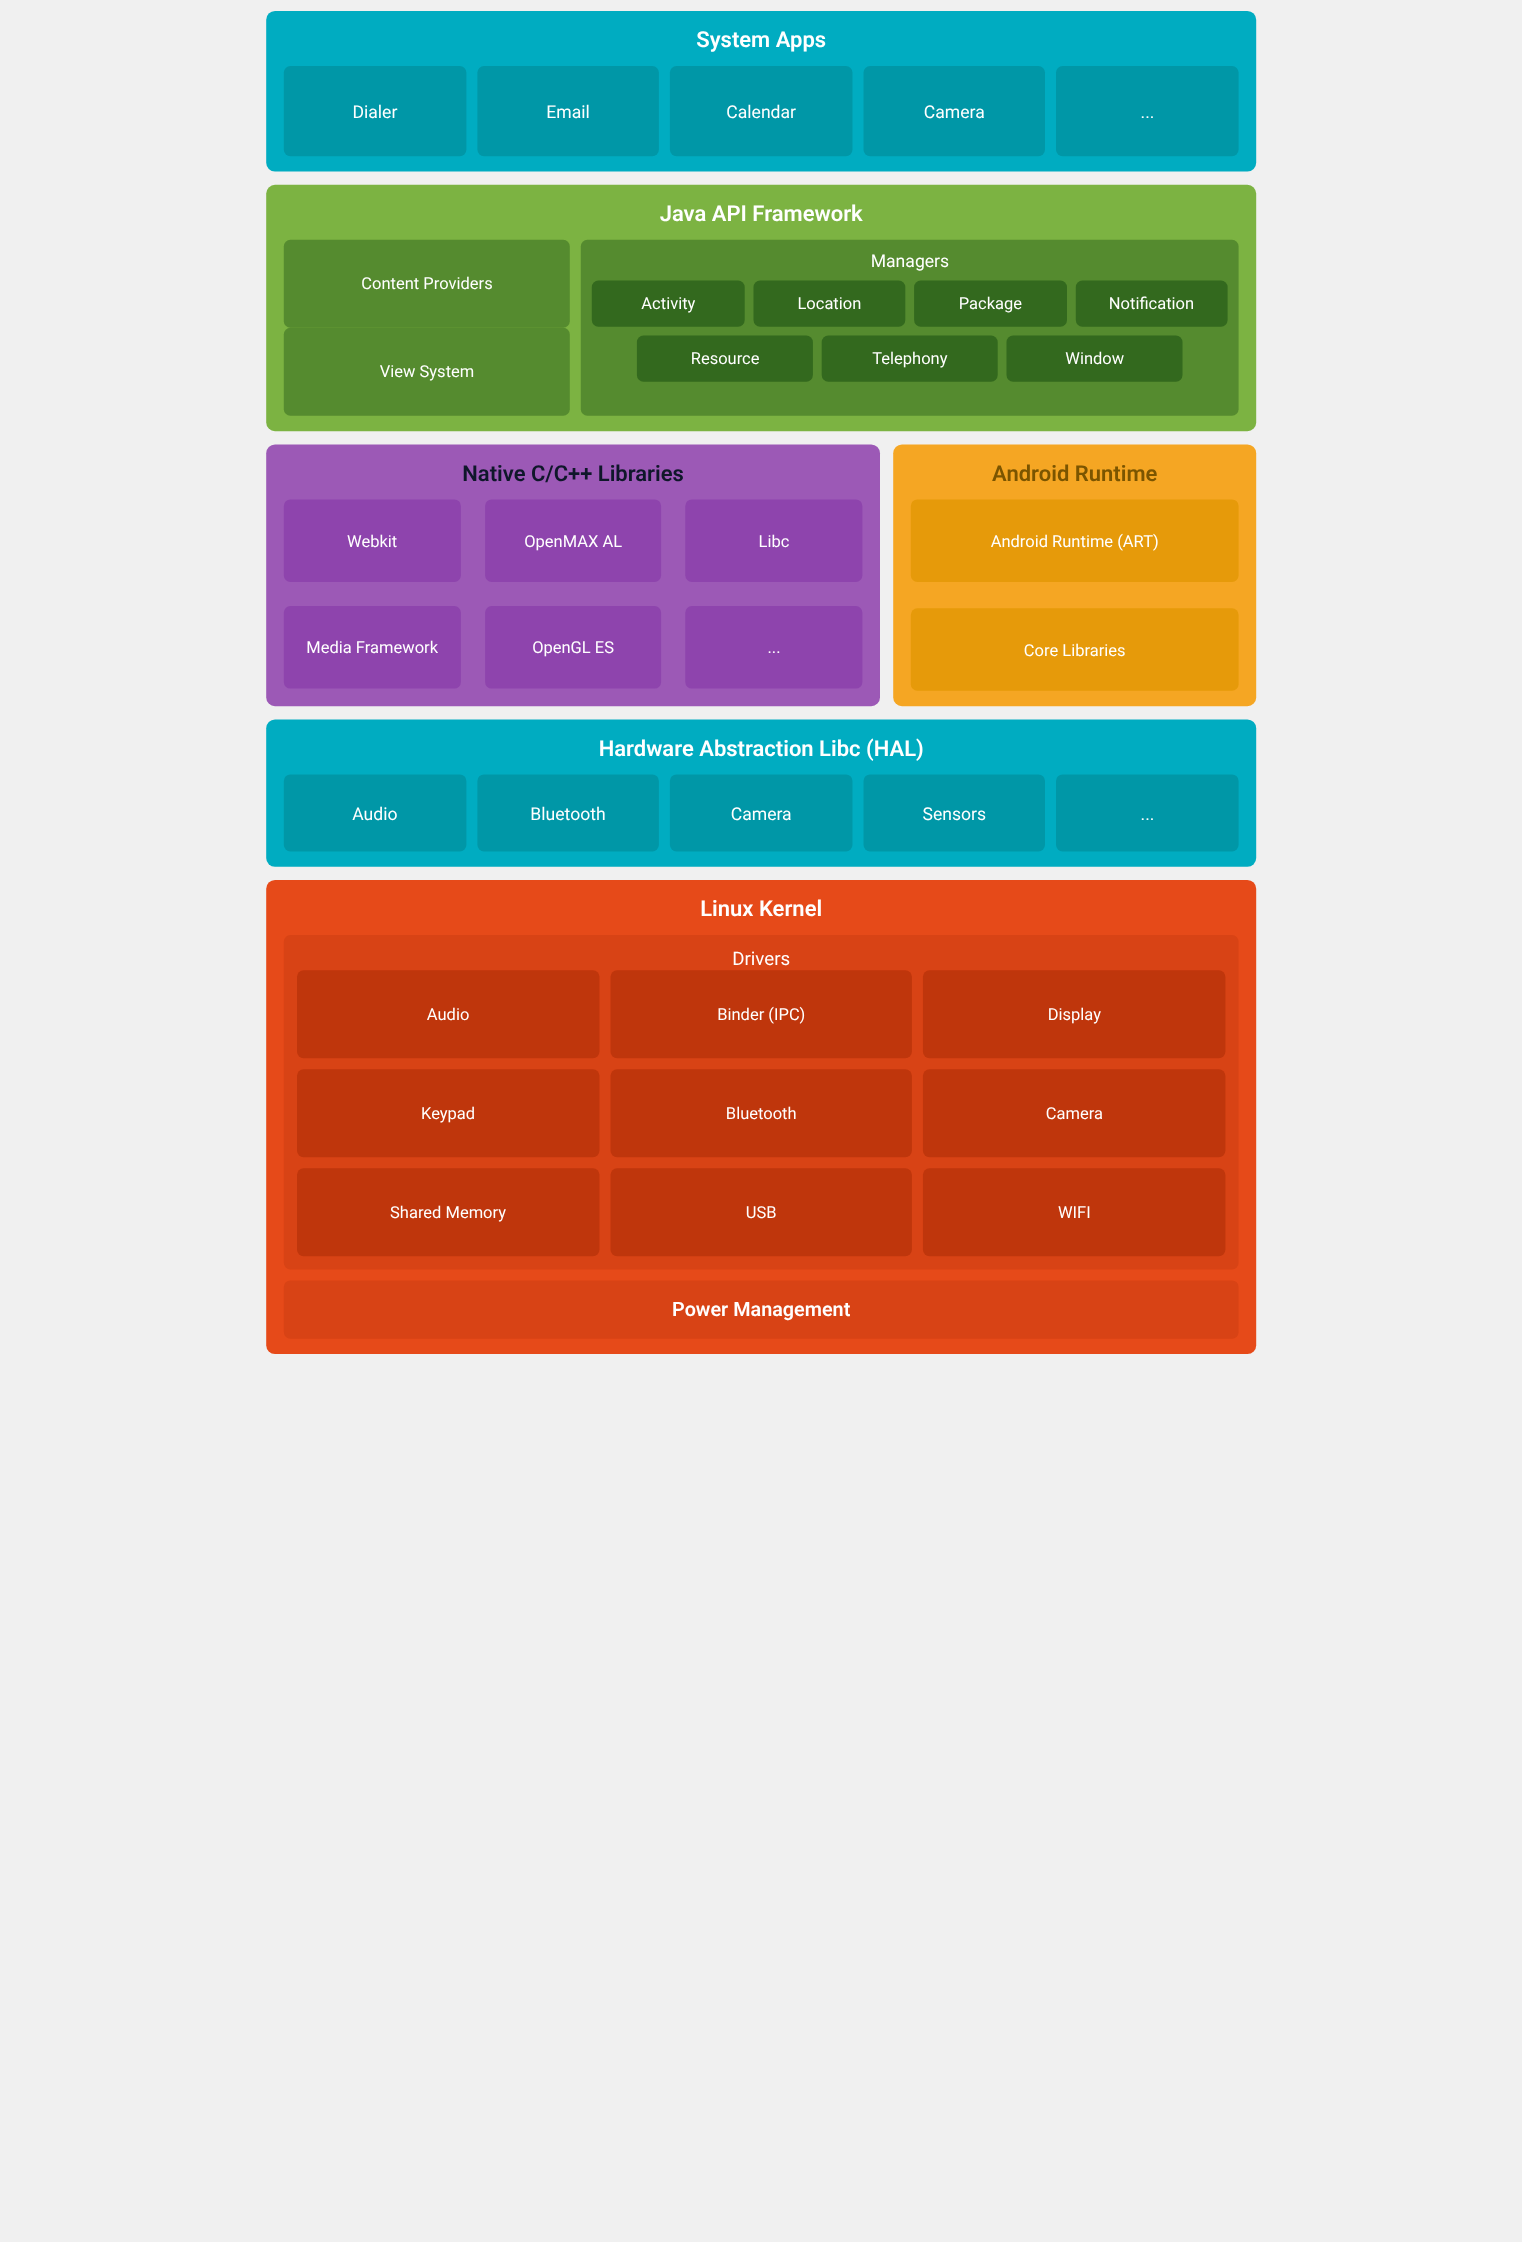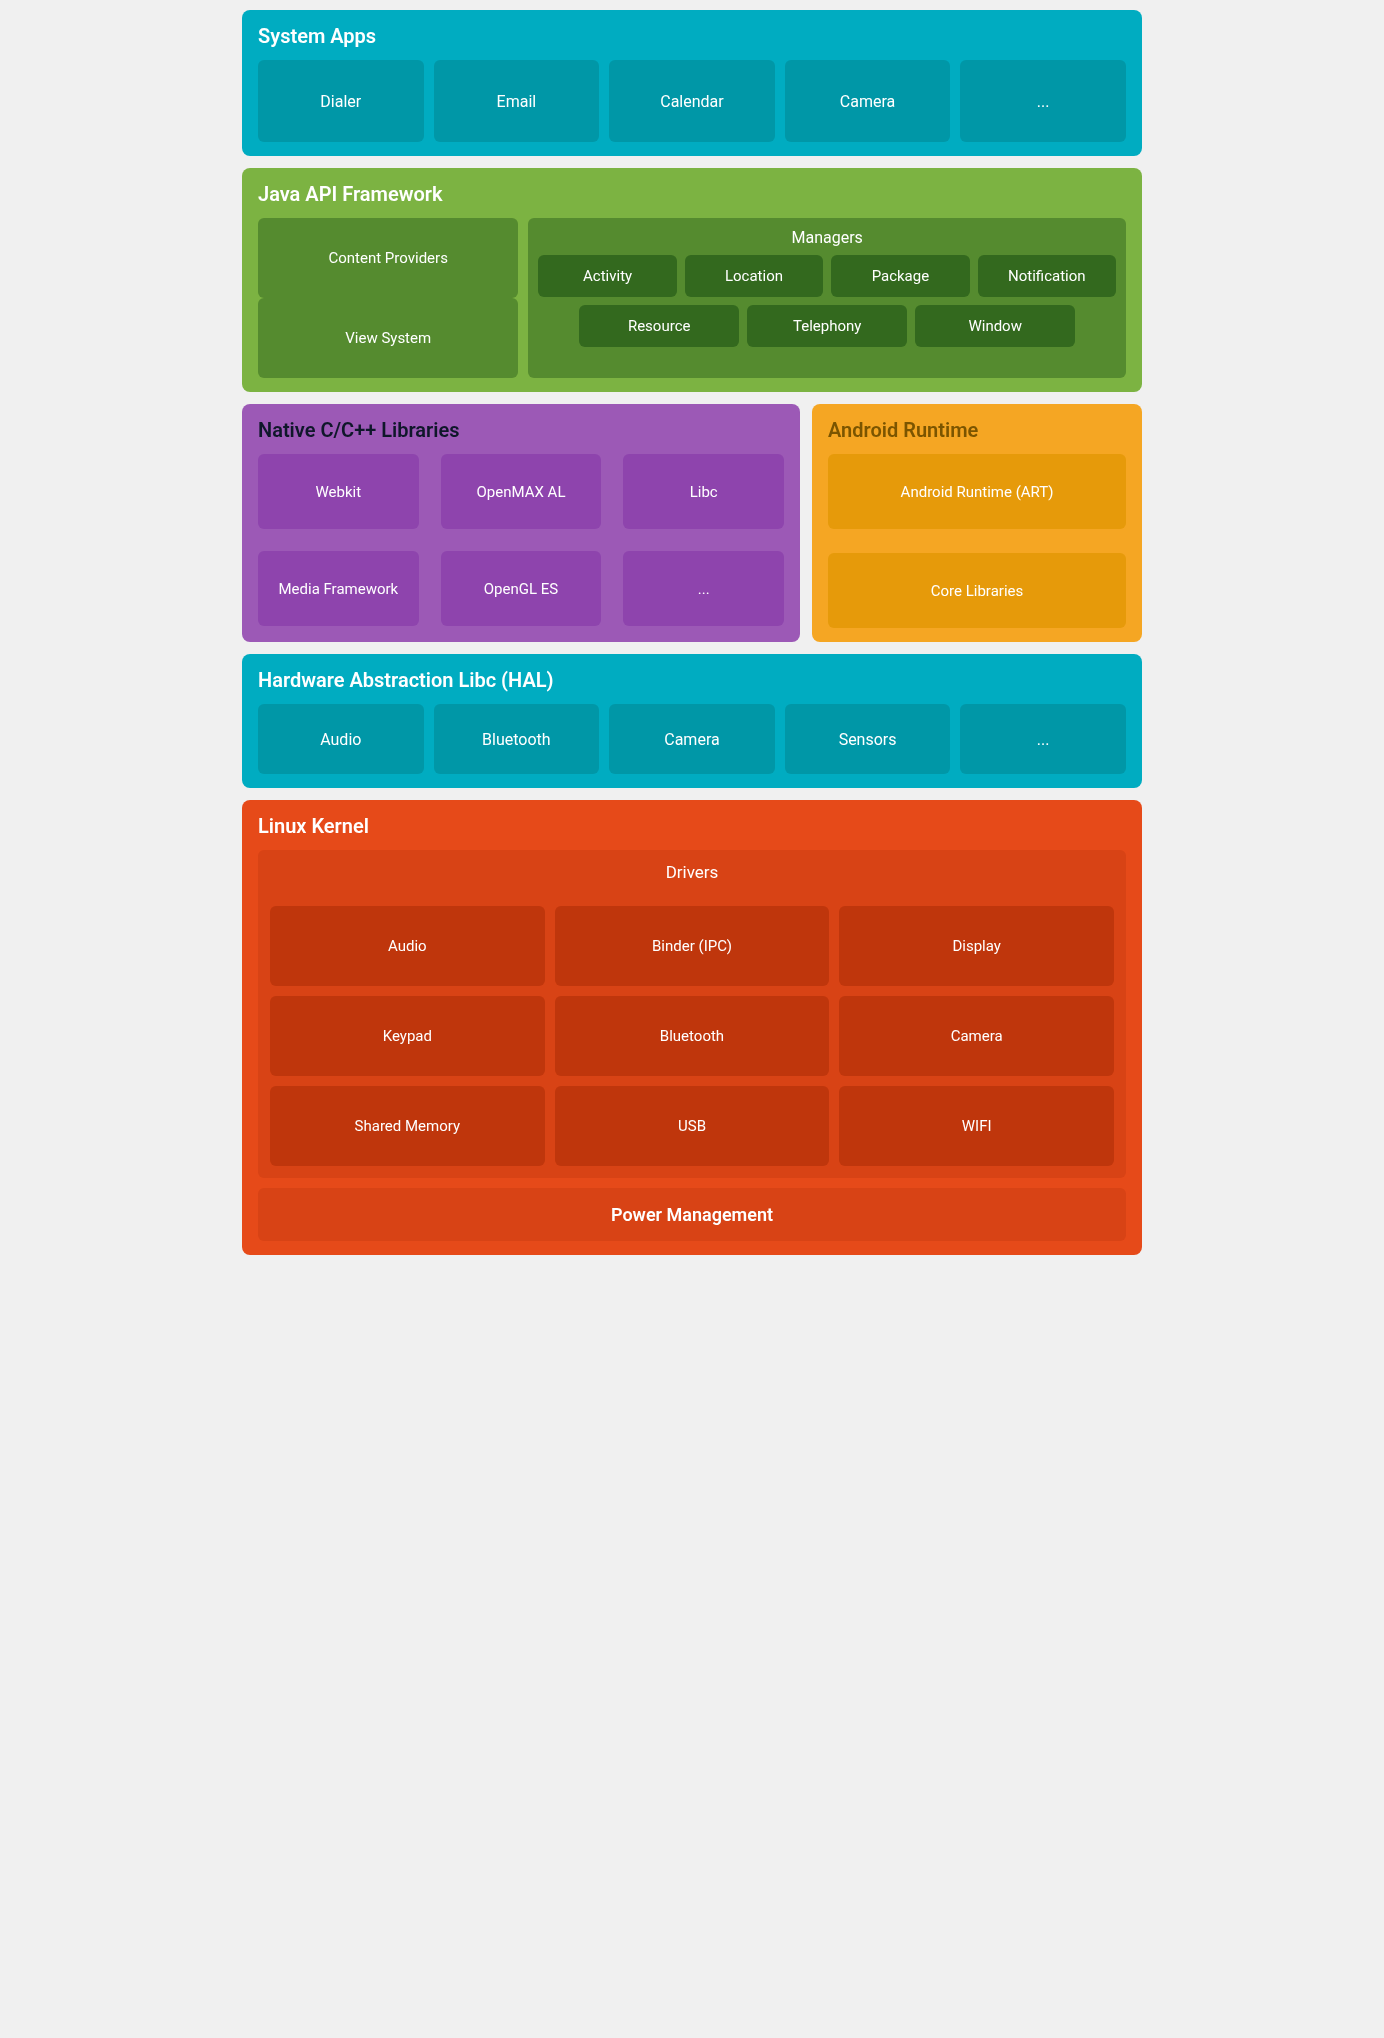--- a/index.html
+++ b/index.html
@@ -18,21 +18,21 @@
       gap: 12px;
     }
 
     
     .layer {
       border-radius: 8px;
       padding: 14px 16px;
       color: white;
     }
     .layer-title {
-      text-align: left;
+      text-align: center;
       font-size: 20px;
       font-weight: 600;
       margin-bottom: 12px;
       color: white;
     }
 
     
     .layer-system-apps { background: #00acc1; }
     .layer-java { background: #7cb342; }
     .layer-hal { background: #00acc1; }
@@ -176,21 +176,21 @@
     .linux-inner {
       background: #d84315;
       border-radius: 6px;
       padding: 12px;
       margin-top: 4px;
     }
     .drivers-title {
       text-align: center;
       color: white;
       font-size: 17px;
-      margin-bottom: 24px;
+      margin-bottom: 0;
     }
     .drivers-grid {
       display: grid;
       grid-template-columns: 1fr 1fr 1fr;
       gap: 10px;
     }
     .driver-tile {
       background: #bf360c;
       border-radius: 6px;
       height: 80px;

